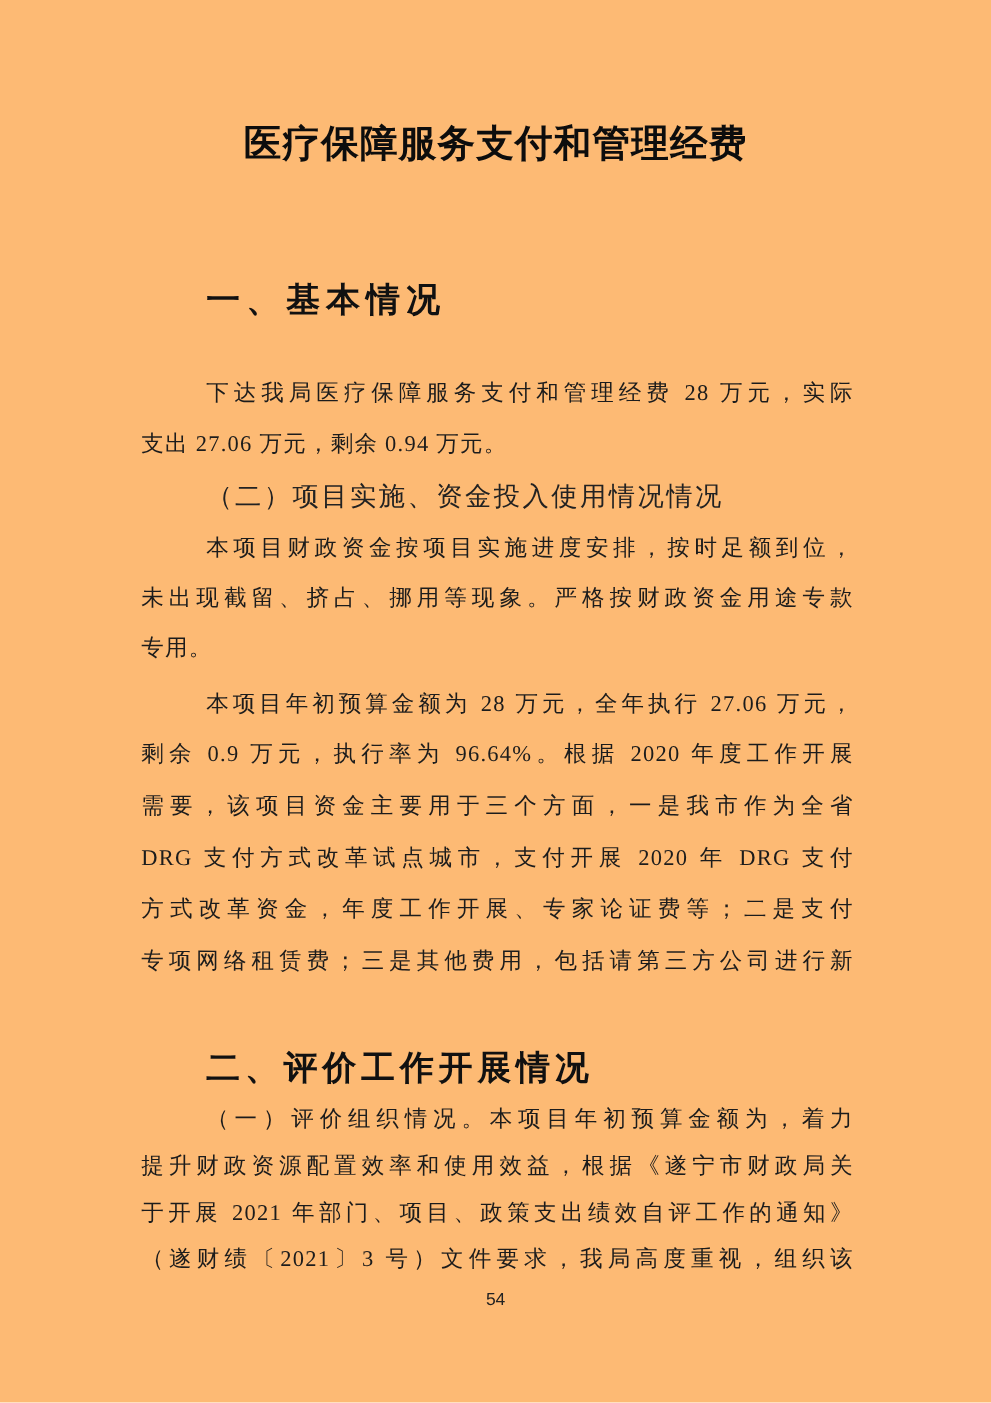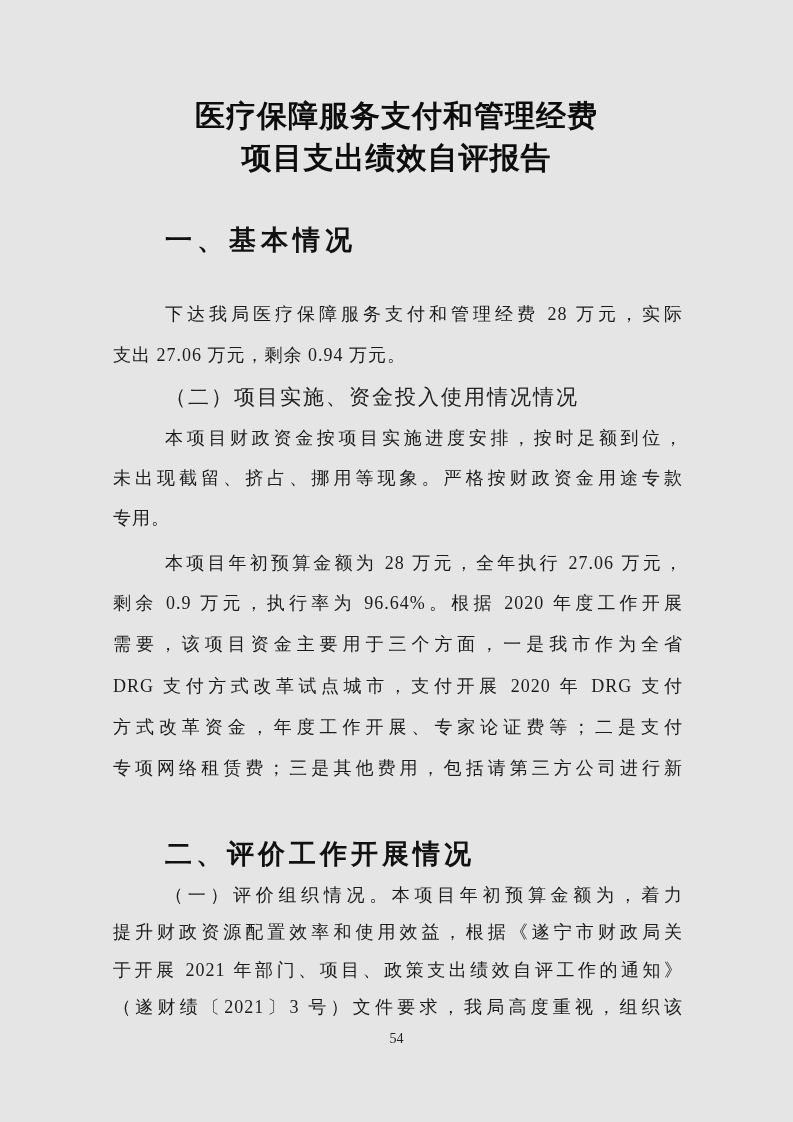--- a/index.html
+++ b/index.html
@@ -4,21 +4,21 @@
 <style>
   html, body {
     margin: 0;
     padding: 0;
     background: #ffffff;
   }
   .page {
     position: relative;
     width: 793px;
     height: 1122px;
-    background: #e5e5e5;
+    background: #fdba74;
     overflow: hidden;
     color: #161616;
     font-family: "Liberation Serif", serif;
   }
   
   .line {
     position: absolute;
     left: 113px;
     width: 570px;
     font-size: 18px;
@@ -73,30 +73,29 @@
     white-space: nowrap;
   }
   .pagenum {
     position: absolute;
     left: 0;
     width: 793px;
     text-align: center;
     font-size: 14px;
     line-height: 18px;
     color: #222222;
-    font-family: Liberation Serif, serif;
+    font-family: Liberation Sans, sans-serif;
   }
 </style>
 </head>
 <body>
 
 <div class="page">
 
   <div class="title-line" style="top:97px">医疗保障服务支付和管理经费</div>
-  <div class="title-line" style="top:139px">项目支出绩效自评报告</div>
 
   <div class="h1" style="top:225px">一、基本情况</div>
 
 
   <div class="line j ind" style="top:300px">下达我局医疗保障服务支付和管理经费 28 万元，实际</div>
   <div class="line" style="top:341px">支出 27.06 万元，剩余 0.94 万元。</div>
 
   <div class="sub" style="top:383px">（二）项目实施、资金投入使用情况情况</div>
 
   <div class="line j ind" style="top:424px">本项目财政资金按项目实施进度安排，按时足额到位，</div>

